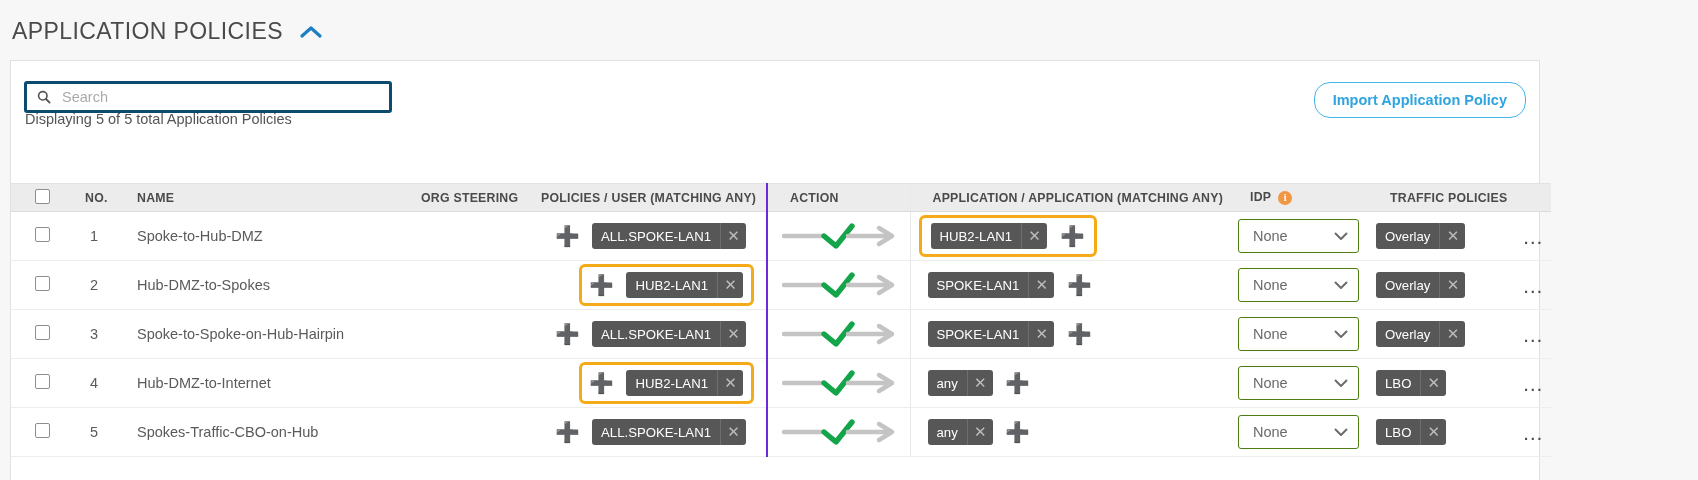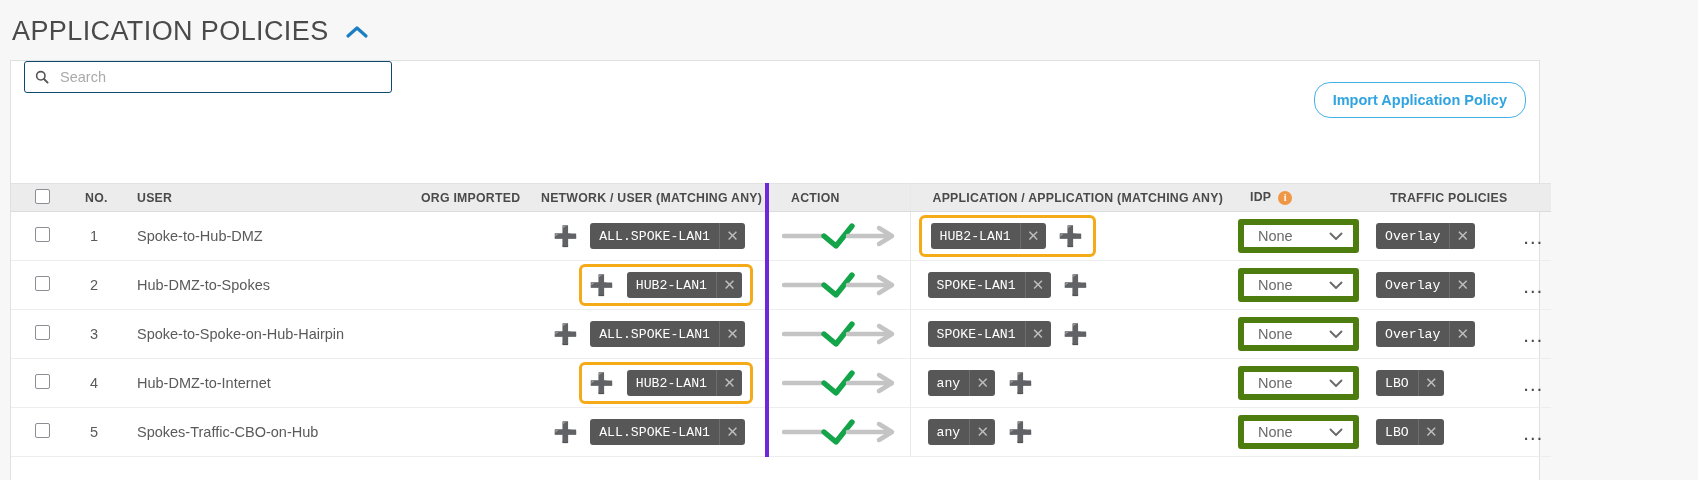--- a/index.html
+++ b/index.html
@@ -19,21 +19,21 @@
   
   .section-header {
     height: 63px;
     display: flex;
     align-items: center;
     padding-left: 12px;
     box-sizing: border-box;
     background: #f7f7f7;
   }
   .section-title {
-    font-size: 27px;
+    font-size: 23px;
     letter-spacing: 0.4px;
     color: #4a4a4a;
     font-weight: 400;
   }
   .collapse-caret {
     margin-left: 16px;
     display: inline-flex;
     align-items: center;
   }
 
@@ -49,24 +49,24 @@
   }
 
   .toolbar {
     position: relative;
     height: 78px;
     box-sizing: border-box;
   }
   .search-box {
     position: absolute;
     left: 13px;
-    top: 0;
+    top: 20px;
     width: 368px;
     height: 32px;
-    border: 1px solid #0c4a6e;
+    border: 3px solid #0c4a6e;
     border-radius: 3px;
     background: #fff;
     display: flex;
     align-items: center;
     box-sizing: border-box;
   }
   .search-icon { margin-left: 10px; display:flex; align-items:center; }
   .search-input {
     border: none;
     outline: none;
@@ -134,21 +134,21 @@
   }
   table.grid tbody td {
     height: 48px;
     border-bottom: 1px solid #ededed;
     padding: 0;
     vertical-align: middle;
     font-size: 14.5px;
     color: #5a5a5a;
   }
   
-  th.col-action, td.c-action { border-left: 4px solid #6d28d9; border-right: 1px solid #e8e8e8; }
+  th.col-action, td.c-action { border-left: 2px solid #6d28d9; border-right: 1px solid #e8e8e8; }
 
   .col-chk   { width: 52px;  }
   .col-no    { width: 52px;  }
   .col-name  { width: 306px; }
   .col-org   { width: 120px; }
   .col-net   { width: 226px; }
   .col-action{ width: 143px; }
   .col-app   { width: 318px; }
   .col-idp   { width: 140px; }
   .col-ts    { width: 148px; }
@@ -178,21 +178,20 @@
     border-radius: 3px;
     height: 26px;
     font-size: 13.2px;
     overflow: hidden;
     vertical-align: middle;
   }
   .chip .label {
     display: flex; align-items: center;
     padding: 0 9px;
     white-space: nowrap;
-    font-family: Liberation Mono, monospace;
   }
   .chip .x {
     display: flex; align-items: center; justify-content: center;
     width: 25px;
     border-left: 1px solid #6e6e6e;
     color: #bdbdbd;
     font-size: 15px;
     cursor: pointer;
   }
 
@@ -220,21 +219,21 @@
                padding: 5px 9px; border-radius:6px; box-sizing:border-box; }
   .app-inner.hl { border: 3px solid #f4ab17; background:#fff; }
 
   
   .action-cell { display:flex; align-items:center; justify-content:center; height:100%; }
 
   
   .select {
     width: 121px;
     height: 34px;
-    border: 6px solid #4d7c0f;
+    border: 1px solid #4d7c0f;
     border-radius: 3px;
     background: #fff;
     display: flex;
     align-items: center;
     justify-content: space-between;
     padding: 0 10px 0 14px;
     box-sizing: border-box;
     font-size: 14.5px;
     color: #6a6a6a;
     cursor: pointer;
@@ -294,20 +293,21 @@
       <div class="search-box">
         <span class="search-icon">
           <svg width="14" height="14" viewBox="0 0 14 14">
             <circle cx="5.8" cy="5.8" r="4.2" fill="none" stroke="#555" stroke-width="1.6"></circle>
             <line x1="9" y1="9" x2="12.6" y2="12.6" stroke="#555" stroke-width="1.9" stroke-linecap="round"></line>
           </svg>
         </span>
         <input class="search-input" type="text" placeholder="Search" style="">
       </div>
 
+      <div class="displaying">Displaying 5 of 5 total Application Policies</div>
 
       <div class="btn-group">
         <button class="btn">Import Application Policy</button>
       </div>
     </div>
 
     <table class="grid">
       <colgroup>
         <col class="col-chk">
           <col class="col-no">
@@ -319,23 +319,23 @@
           <col class="col-idp">
         <col class="col-ts">
           <col class="col-menu">
       </colgroup>
       <thead>
         <tr>
           <th class="col-chk">
             <span class="chk"></span>
           </th>
           <th><span class="hpad">NO.</span></th>
-          <th><span class="hpad">USER</span></th>
-          <th><span>ORG IMPORTED</span></th>
-          <th><span>NETWORK / USER (MATCHING ANY)</span></th>
+          <th><span class="hpad">NAME</span></th>
+          <th><span>ORG STEERING</span></th>
+          <th><span>POLICIES / USER (MATCHING ANY)</span></th>
           <th class="col-action"><span class="hpad">ACTION</span></th>
           <th><span class="hpad">APPLICATION / APPLICATION (MATCHING ANY)</span></th>
           <th>
             <span class="hpad">IDP</span><span class="info-badge">i</span>
           </th>
           <th><span class="hpad">TRAFFIC POLICIES</span></th>
           <th></th>
         </tr>
       </thead>
       <tbody>

